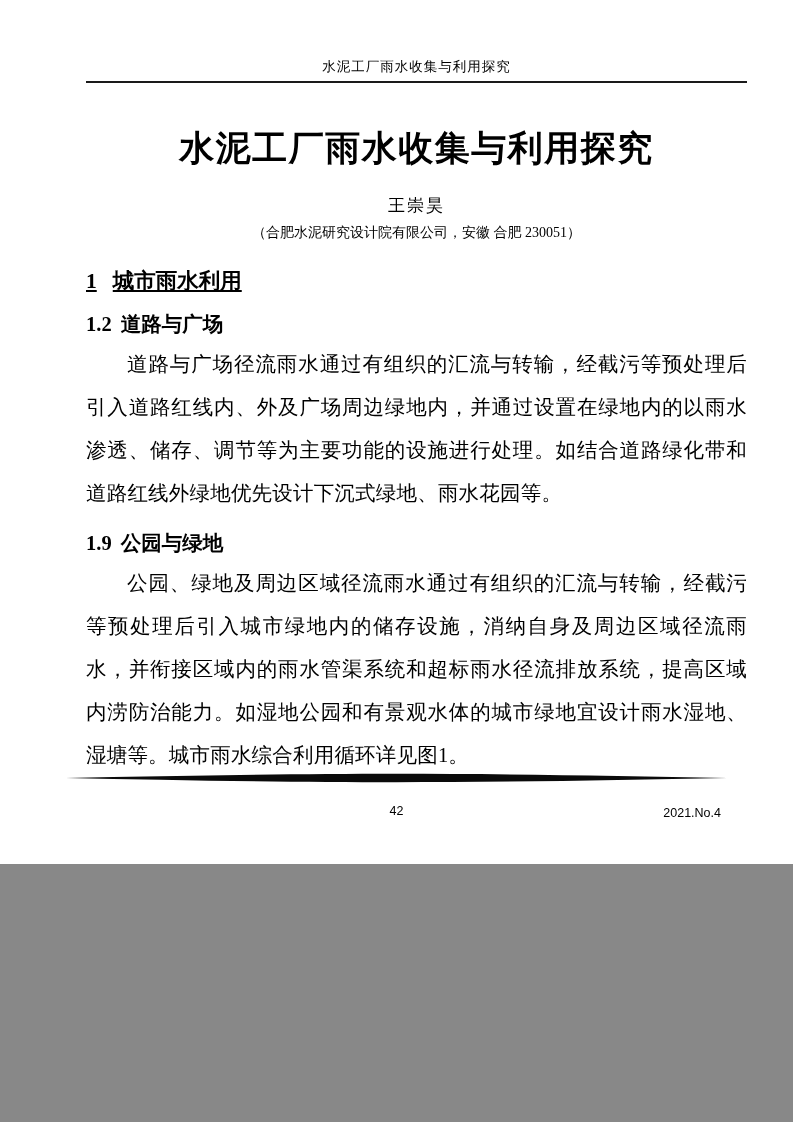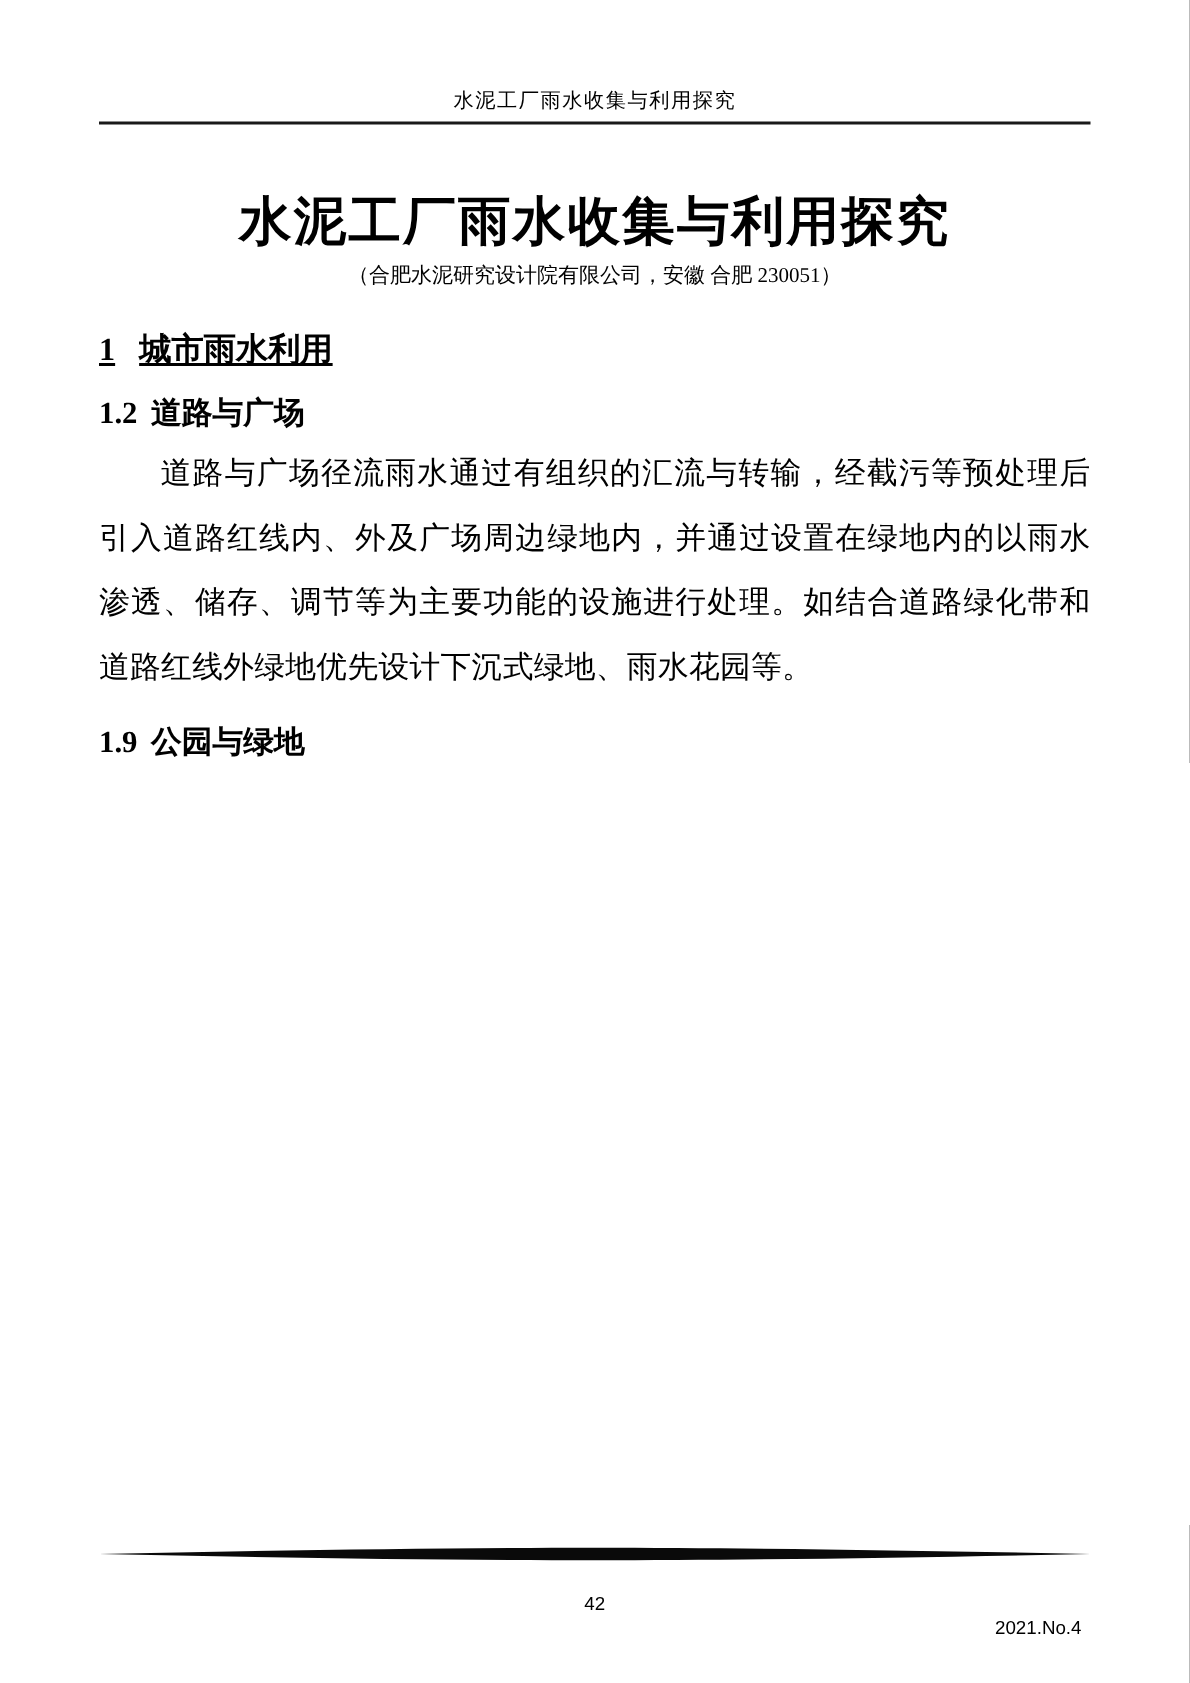--- a/index.html
+++ b/index.html
@@ -3,27 +3,28 @@
 <meta charset="utf-8">
 <style>
   html, body {
     margin: 0;
     padding: 0;
     background: #888;
   }
   .page {
     position: relative;
     width: 793px;
-    height: 1122px;
+    height: 864px;
     margin: 0 auto;
     background: #ffffff;
     color: #000000;
     font-family: "Liberation Serif", "DejaVu Serif", serif;
     overflow: hidden;
     box-sizing: border-box;
+    padding-left: 20px;
   }
   .content {
     position: relative;
     margin: 0 66px;
     width: 661px;
   }
   
   .running-head {
     padding-top: 57px;
     text-align: center;
@@ -103,49 +104,51 @@
     line-height: 18px;
   }
   .footer-page {
     position: absolute;
     left: 0; right: 0;
     text-align: center;
   }
   .footer-issue {
     position: absolute;
     right: 6px;
-    top: 16px;
+    top: 2px;
   }
 </style>
 </head>
 <body>
 
 <div class="page">
   <div class="content">
 
     <div class="running-head">水泥工厂雨水收集与利用探究</div>
     <hr class="head-rule">
 
     <div class="article-title">水泥工厂雨水收集与利用探究</div>
+    <div class="author">王崇昊</div>
     <div class="affiliation">（合肥水泥研究设计院有限公司，安徽 合肥 230051）</div>
 
     <div>
       <h1 class="sec-h1"><span class="sec-num">1</span><span>城市雨水利用</span></h1>
     </div>
 
     <div>
     </div>
 
     <div>
       <h2 class="sec-h2"><span class="sec-num">1.2</span><span>道路与广场</span></h2>
       <p class="para">道路与广场径流雨水通过有组织的汇流与转输，经截污等预处理后引入道路红线内、外及广场周边绿地内，并通过设置在绿地内的以雨水渗透、储存、调节等为主要功能的设施进行处理。如结合道路绿化带和道路红线外绿地优先设计下沉式绿地、雨水花园等。</p>
     </div>
 
     <div>
       <h2 class="sec-h2"><span class="sec-num">1.9</span><span>公园与绿地</span></h2>
+      <p class="para">公园、绿地及周边区域径流雨水通过有组织的汇流与转输，经截污等预处理后引入城市绿地内的储存设施，消纳自身及周边区域径流雨水，并衔接区域内的雨水管渠系统和超标雨水径流排放系统，提高区域内涝防治能力。如湿地公园和有景观水体的城市绿地宜设计雨水湿地、湿塘等。城市雨水综合利用循环详见图1。</p>
     </div>
 
   </div>
 
   <div class="footer">
     <svg class="footer-bar" viewBox="0 0 661 10" preserveAspectRatio="none" aria-hidden="true">
       <path d="M0,5 C110,2.6 230,0.8 330,0.8 C430,0.8 550,2.6 661,5 C550,7.4 430,9.2 330,9.2 C230,9.2 110,7.4 0,5 Z" fill="#0a0a0a"></path>
     </svg>
     <div class="footer-row">
       <span class="footer-page">42</span>

